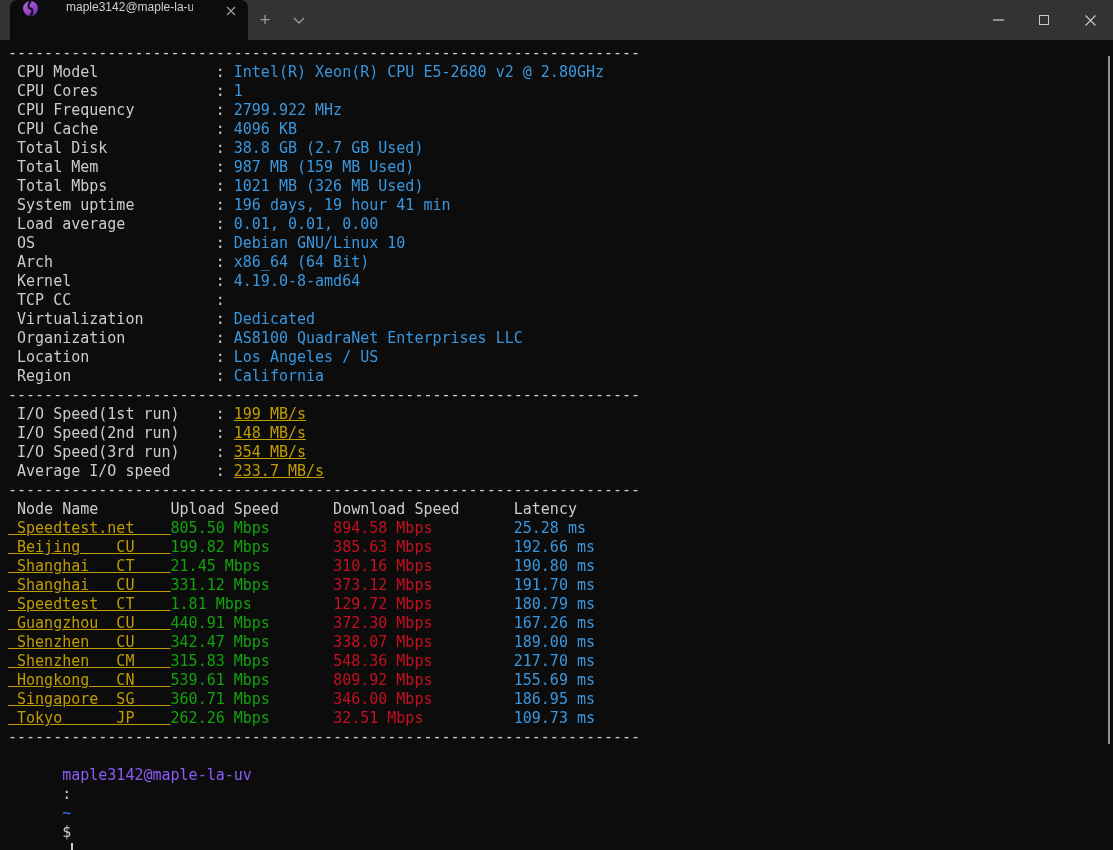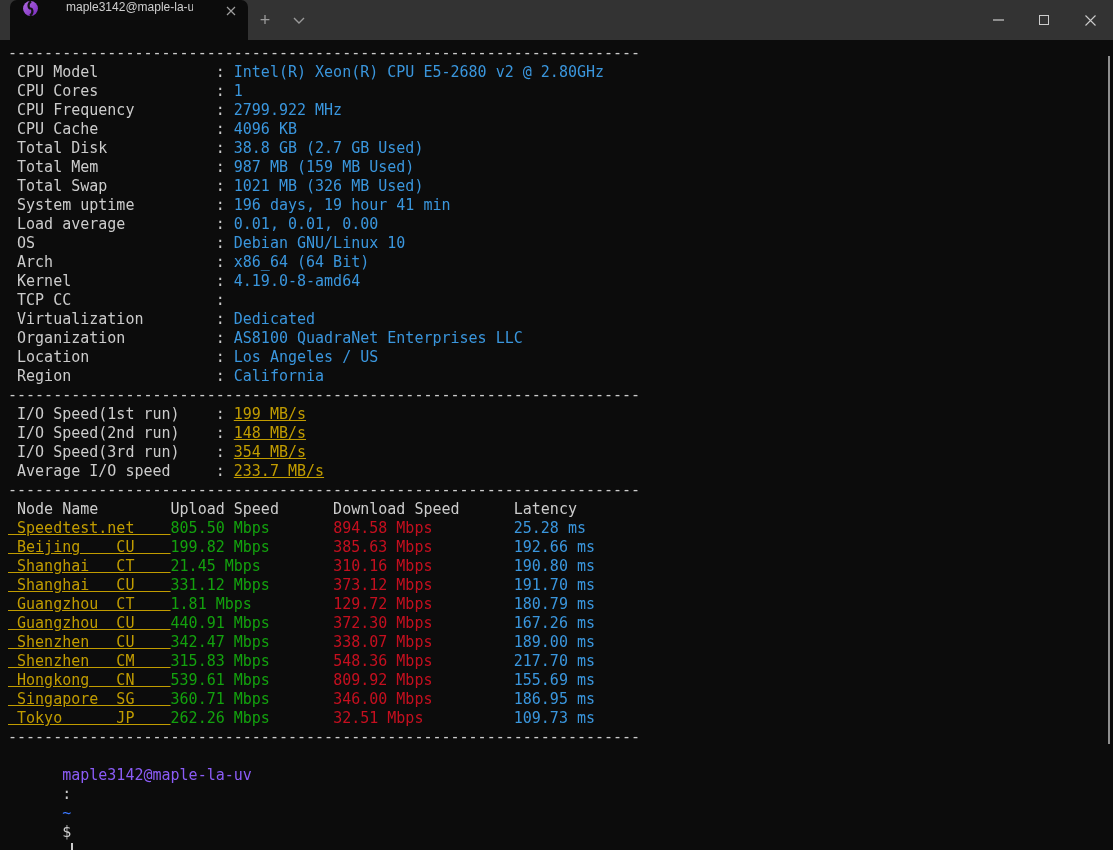--- a/index.html
+++ b/index.html
@@ -116,21 +116,21 @@
 
   <div class="terminal">
     <div id="terminal-output">
         <div class="line"><span class="c-fg">----------------------------------------------------------------------</span></div>
         <div class="line"><span class="c-fg"> CPU Model             : </span><span class="c-blue">Intel(R) Xeon(R) CPU E5-2680 v2 @ 2.80GHz</span></div>
         <div class="line"><span class="c-fg"> CPU Cores             : </span><span class="c-blue">1</span></div>
         <div class="line"><span class="c-fg"> CPU Frequency         : </span><span class="c-blue">2799.922 MHz</span></div>
         <div class="line"><span class="c-fg"> CPU Cache             : </span><span class="c-blue">4096 KB</span></div>
         <div class="line"><span class="c-fg"> Total Disk            : </span><span class="c-blue">38.8 GB (2.7 GB Used)</span></div>
         <div class="line"><span class="c-fg"> Total Mem             : </span><span class="c-blue">987 MB (159 MB Used)</span></div>
-        <div class="line"><span class="c-fg"> Total Swap            : </span><span class="c-blue">1021 MB (326 MB Used)</span></div>
+        <div class="line"><span class="c-fg"> Total Mbps            : </span><span class="c-blue">1021 MB (326 MB Used)</span></div>
         <div class="line"><span class="c-fg"> System uptime         : </span><span class="c-blue">196 days, 19 hour 41 min</span></div>
         <div class="line"><span class="c-fg"> Load average          : </span><span class="c-blue">0.01, 0.01, 0.00</span></div>
         <div class="line"><span class="c-fg"> OS                    : </span><span class="c-blue">Debian GNU/Linux 10</span></div>
         <div class="line"><span class="c-fg"> Arch                  : </span><span class="c-blue">x86_64 (64 Bit)</span></div>
         <div class="line"><span class="c-fg"> Kernel                : </span><span class="c-blue">4.19.0-8-amd64</span></div>
         <div class="line"><span class="c-fg"> TCP CC                : </span><span class="c-blue"></span></div>
         <div class="line"><span class="c-fg"> Virtualization        : </span><span class="c-blue">Dedicated</span></div>
         <div class="line"><span class="c-fg"> Organization          : </span><span class="c-blue">AS8100 QuadraNet Enterprises LLC</span></div>
         <div class="line"><span class="c-fg"> Location              : </span><span class="c-blue">Los Angeles / US</span></div>
         <div class="line"><span class="c-fg"> Region                : </span><span class="c-blue">California</span></div>
@@ -138,21 +138,21 @@
         <div class="line"><span class="c-fg"> I/O Speed(1st run)    : </span><span class="c-yellow">199 MB/s</span></div>
         <div class="line"><span class="c-fg"> I/O Speed(2nd run)    : </span><span class="c-yellow">148 MB/s</span></div>
         <div class="line"><span class="c-fg"> I/O Speed(3rd run)    : </span><span class="c-yellow">354 MB/s</span></div>
         <div class="line"><span class="c-fg"> Average I/O speed     : </span><span class="c-yellow">233.7 MB/s</span></div>
         <div class="line"><span class="c-fg">----------------------------------------------------------------------</span></div>
         <div class="line"><span class="c-fg"> Node Name        Upload Speed      Download Speed      Latency</span></div>
         <div class="line"><span class="c-yellow"> Speedtest.net    </span><span class="c-green">805.50 Mbps       </span><span class="c-red">894.58 Mbps         </span><span class="c-blue">25.28 ms</span></div>
         <div class="line"><span class="c-yellow"> Beijing    CU    </span><span class="c-green">199.82 Mbps       </span><span class="c-red">385.63 Mbps         </span><span class="c-blue">192.66 ms</span></div>
         <div class="line"><span class="c-yellow"> Shanghai   CT    </span><span class="c-green">21.45 Mbps        </span><span class="c-red">310.16 Mbps         </span><span class="c-blue">190.80 ms</span></div>
         <div class="line"><span class="c-yellow"> Shanghai   CU    </span><span class="c-green">331.12 Mbps       </span><span class="c-red">373.12 Mbps         </span><span class="c-blue">191.70 ms</span></div>
-        <div class="line"><span class="c-yellow"> Guangzhou  CT    </span><span class="c-green">1.81 Mbps         </span><span class="c-red">129.72 Mbps         </span><span class="c-blue">180.79 ms</span></div>
+        <div class="line"><span class="c-yellow"> Speedtest  CT    </span><span class="c-green">1.81 Mbps         </span><span class="c-red">129.72 Mbps         </span><span class="c-blue">180.79 ms</span></div>
         <div class="line"><span class="c-yellow"> Guangzhou  CU    </span><span class="c-green">440.91 Mbps       </span><span class="c-red">372.30 Mbps         </span><span class="c-blue">167.26 ms</span></div>
         <div class="line"><span class="c-yellow"> Shenzhen   CU    </span><span class="c-green">342.47 Mbps       </span><span class="c-red">338.07 Mbps         </span><span class="c-blue">189.00 ms</span></div>
         <div class="line"><span class="c-yellow"> Shenzhen   CM    </span><span class="c-green">315.83 Mbps       </span><span class="c-red">548.36 Mbps         </span><span class="c-blue">217.70 ms</span></div>
         <div class="line"><span class="c-yellow"> Hongkong   CN    </span><span class="c-green">539.61 Mbps       </span><span class="c-red">809.92 Mbps         </span><span class="c-blue">155.69 ms</span></div>
         <div class="line"><span class="c-yellow"> Singapore  SG    </span><span class="c-green">360.71 Mbps       </span><span class="c-red">346.00 Mbps         </span><span class="c-blue">186.95 ms</span></div>
         <div class="line"><span class="c-yellow"> Tokyo      JP    </span><span class="c-green">262.26 Mbps       </span><span class="c-red">32.51 Mbps          </span><span class="c-blue">109.73 ms</span></div>
         <div class="line"><span class="c-fg">----------------------------------------------------------------------</span></div>
       </div>
 
     <div class="line">

